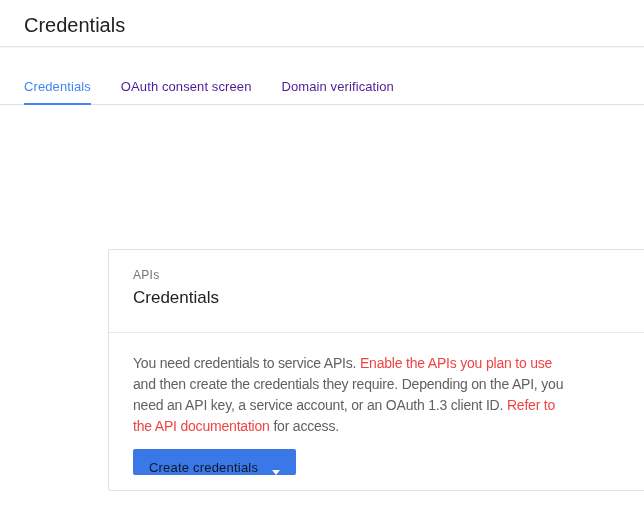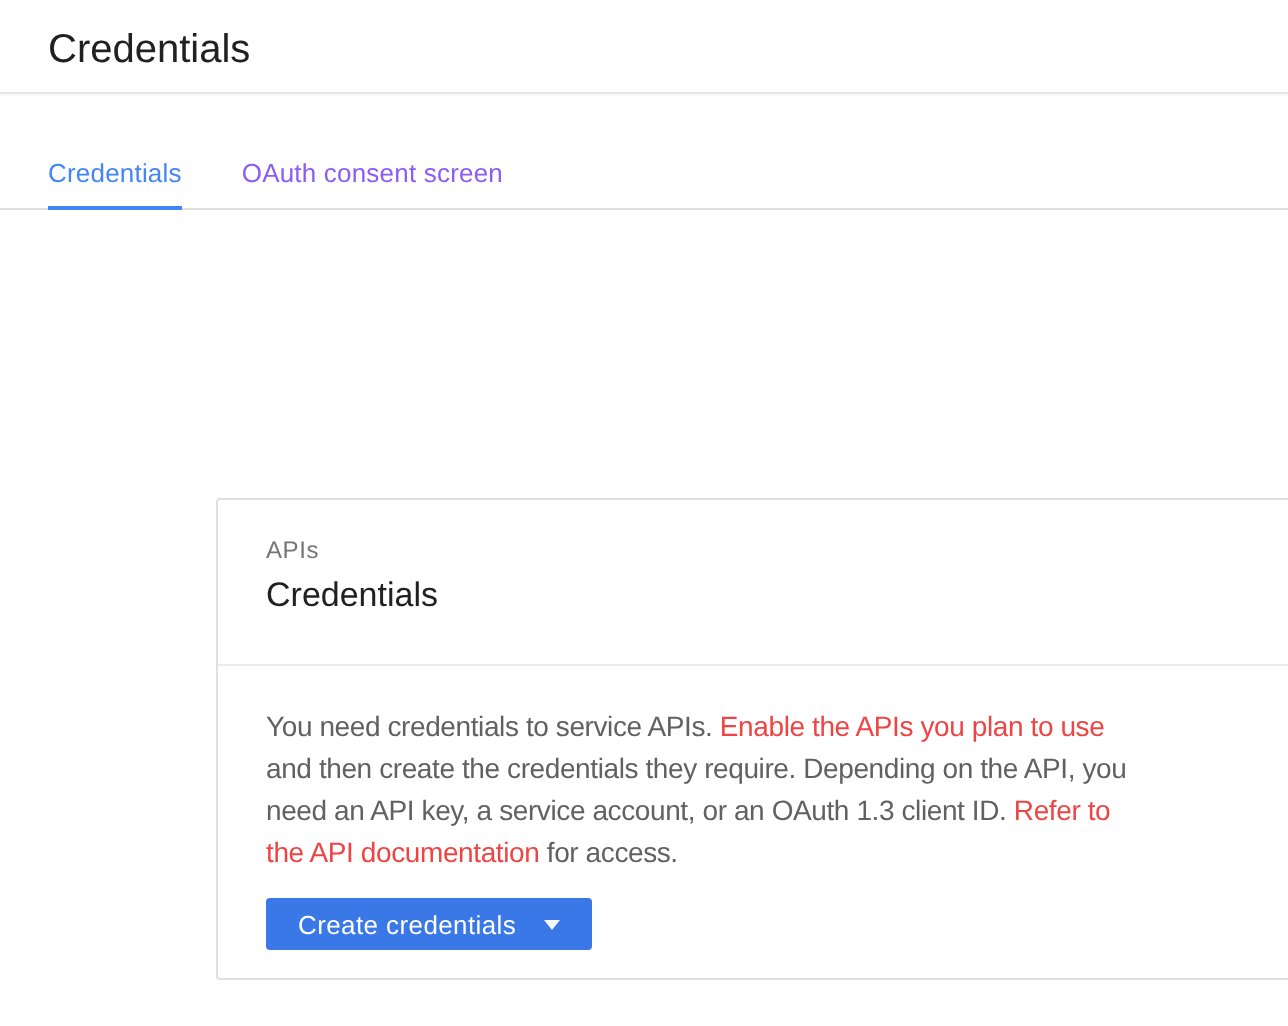--- a/index.html
+++ b/index.html
@@ -26,21 +26,21 @@
   .tabs {
     display: flex;
     padding: 33px 24px 0;
     border-bottom: 1px solid #e0e0e0;
   }
   .tab {
     font-size: 13px;
     line-height: 13px;
     padding-bottom: 10px;
     margin-right: 30px;
-    color: #8b5cf6;
+    color: #4c1d95;
     cursor: pointer;
     letter-spacing: 0.1px;
   }
   .tab.active {
     color: #4285f4;
     border-bottom: 2px solid #4285f4;
     margin-bottom: -1px;
   }
   
   .card-area { padding-top: 144px; }
@@ -76,27 +76,27 @@
   }
   .card-text a {
     color: #ef4444;
     text-decoration: none;
     cursor: pointer;
   }
   
   .create-btn {
     margin-top: 12px;
     display: inline-flex;
-    align-items: center;
+    align-items: flex-end;
     height: 26px;
     padding: 0 16px;
     background: #3b78e7;
     border: none;
     border-radius: 2px;
-    color: #ffffff;
+    color: #0f172a;
     font-family: "Liberation Sans", sans-serif;
     font-size: 13px;
     font-weight: 500;
     letter-spacing: 0.2px;
     cursor: pointer;
   }
   .caret {
     width: 0; height: 0;
     margin-left: 14px;
     border-left: 4px solid transparent;
@@ -107,20 +107,21 @@
 </head>
 <body>
 
 <div class="page-header">
   <div class="page-title">Credentials</div>
 </div>
 
 <div class="tabs">
   <div class="tab active">Credentials</div>
   <div class="tab">OAuth consent screen</div>
+  <div class="tab">Domain verification</div>
 </div>
 
 <div class="card-area">
   <div class="card">
     <div class="card-header">
       <div class="card-eyebrow">APIs</div>
       <div class="card-heading">Credentials</div>
     </div>
     <div class="card-divider"></div>
     <div class="card-body">

